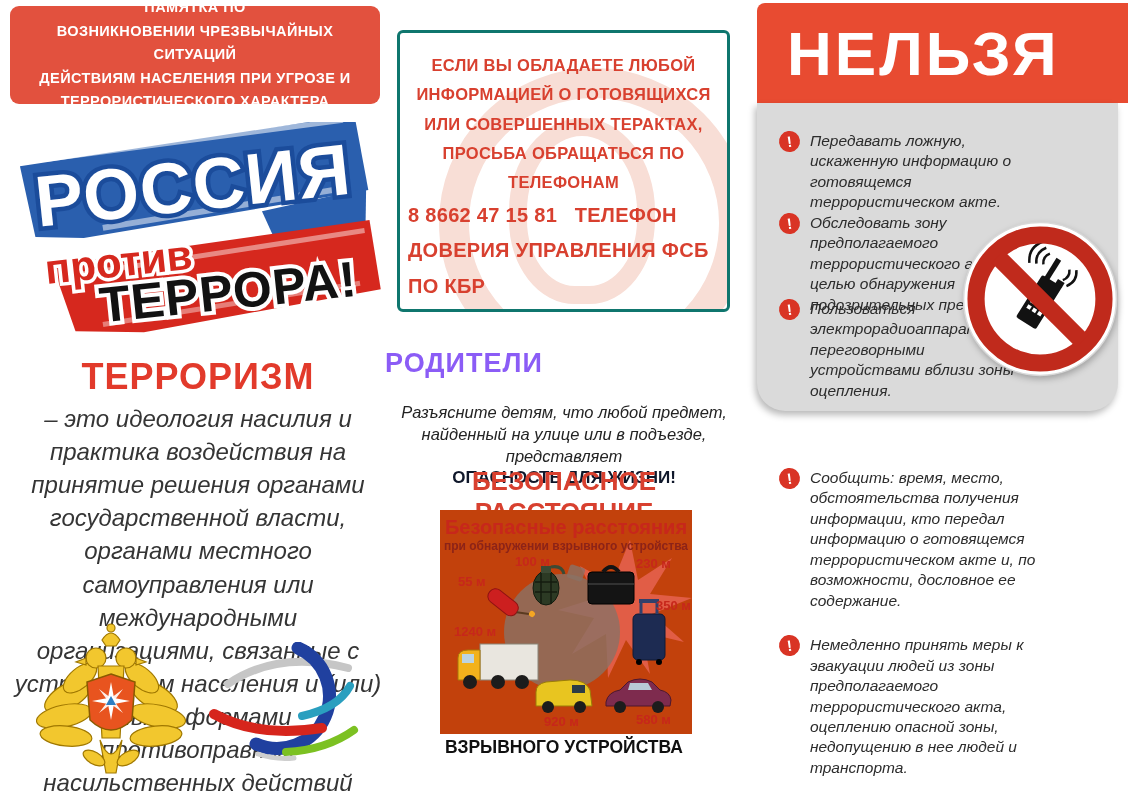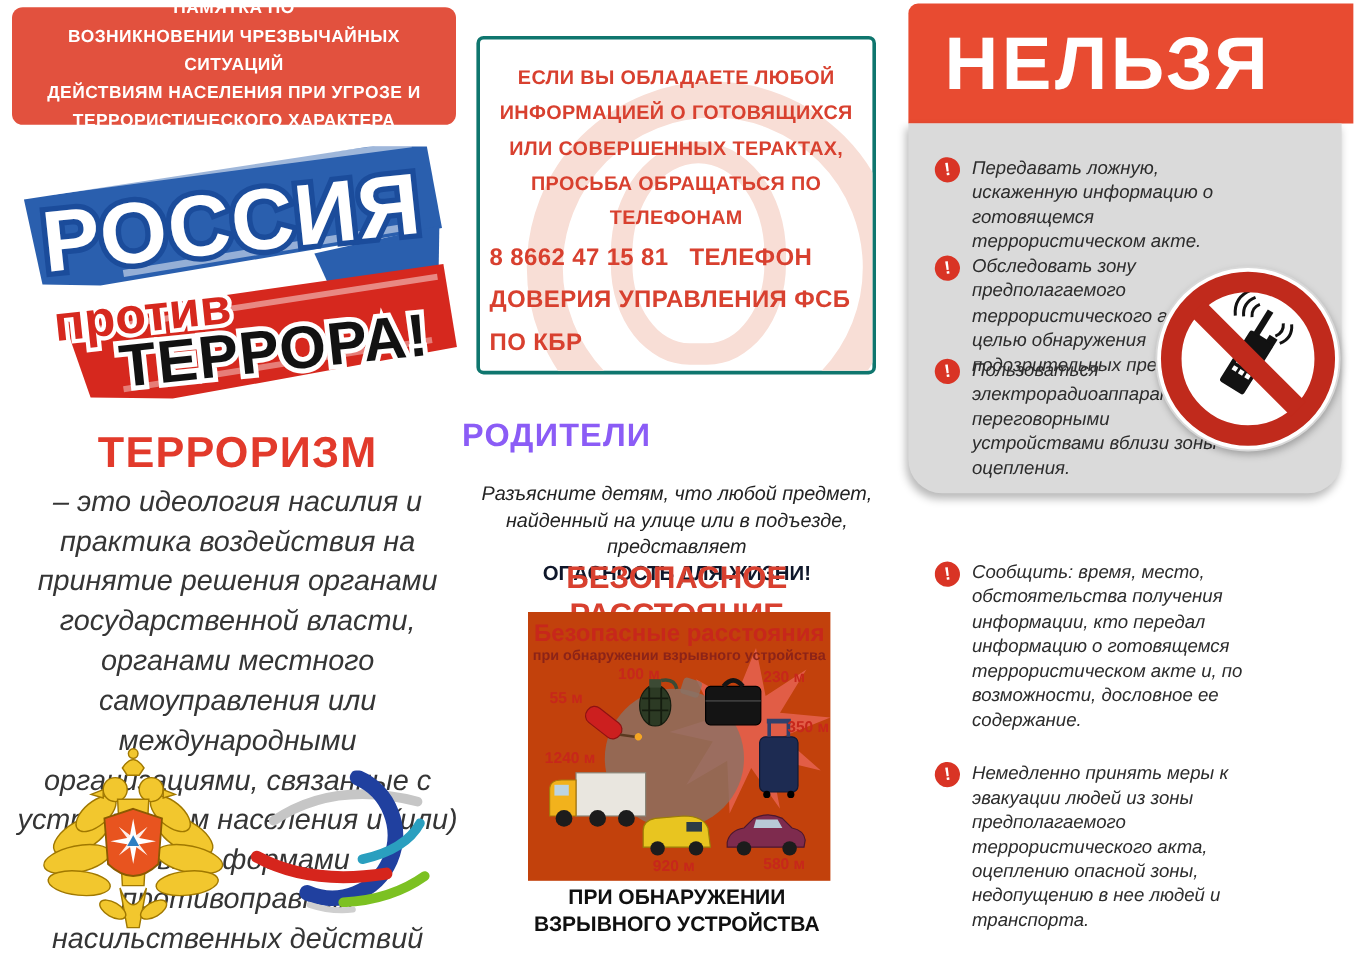--- a/index.html
+++ b/index.html
@@ -230,21 +230,20 @@
         <text x="196" y="58">230 м</text>
         <text x="216" y="100">350 м</text>
         <text x="14" y="126">1240 м</text>
         <text x="104" y="216">920 м</text>
         <text x="196" y="214">580 м</text>
       </g>
     </svg>
   </div>
 
   <div class="bottom-caption">
-    <div>ПРИ ОБНАРУЖЕНИИ</div>
     <div>ВЗРЫВНОГО УСТРОЙСТВА</div>
   </div>
 
   <div class="no-banner">
     <div class="no-banner-text">НЕЛЬЗЯ</div>
   </div>
 
   <div class="gray-panel">
     <div class="bullet bullet-abs" style="left:22px;top:28px;width:262px;">
       <div class="bullet-icon">!</div>

